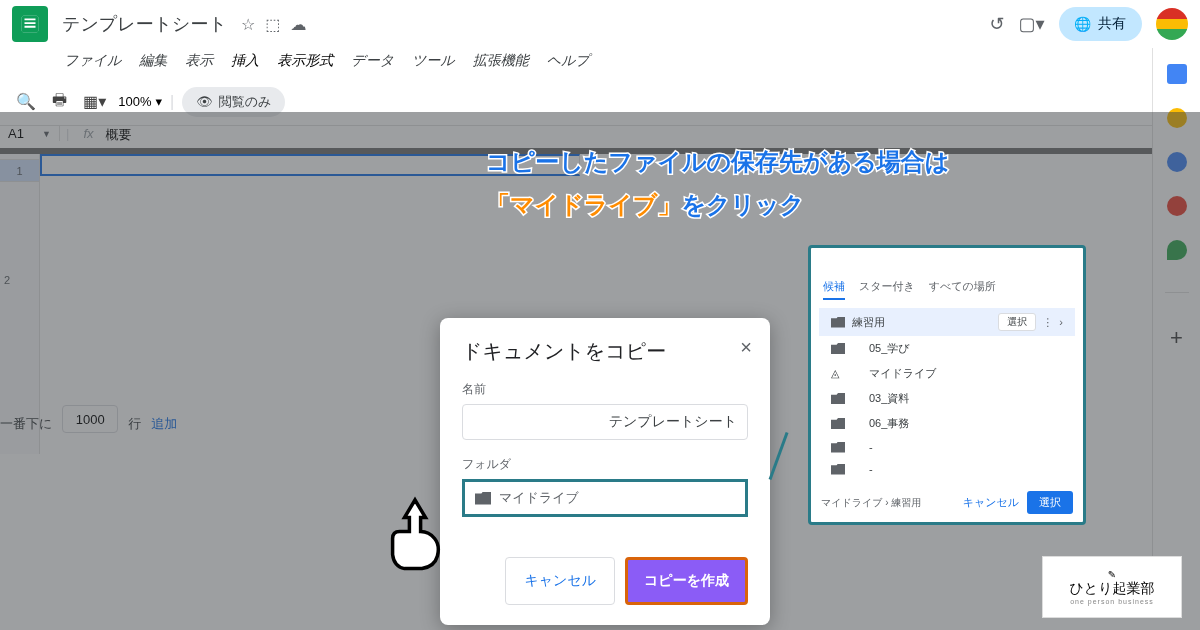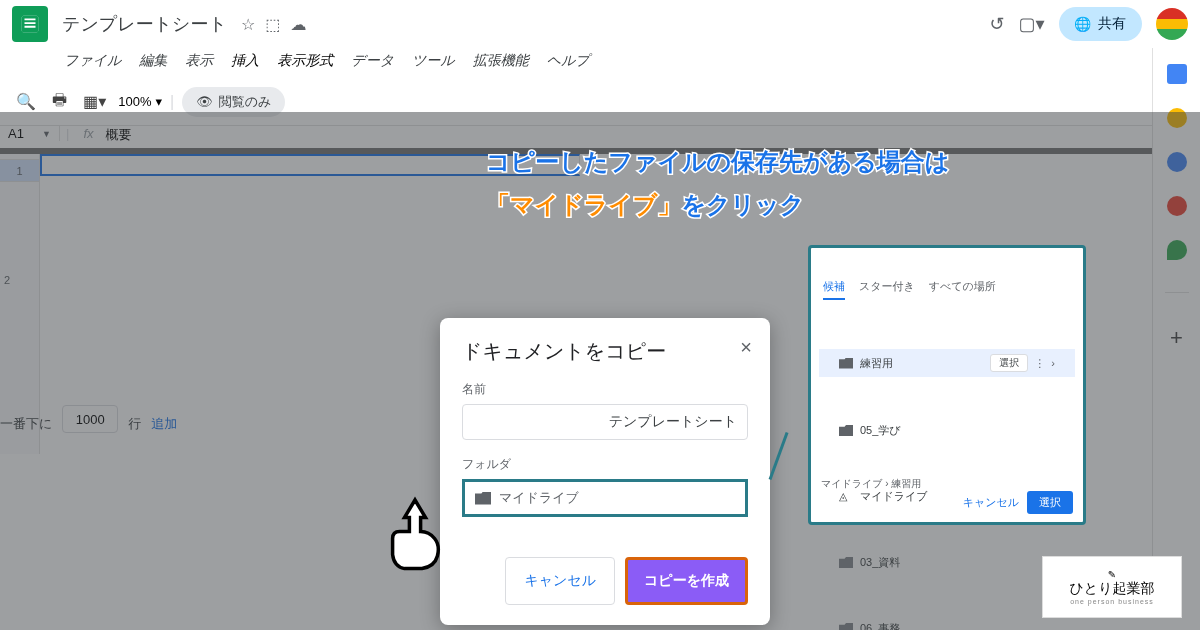--- a/index.html
+++ b/index.html
@@ -56,25 +56,25 @@
   .dinput{width:100%;height:36px;border:1px solid #dadce0;border-radius:4px;padding:0 10px;font-size:14px;margin-top:6px;text-align:right;color:#3c4043;}
   .folder-row{border:3px solid #2a7b88;margin-top:6px;padding:7px 10px;display:flex;align-items:center;gap:8px;font-size:13px;color:#5f6368;cursor:pointer;}
   .dbtns{display:flex;justify-content:flex-end;gap:10px;margin-top:40px;}
   .btn-cancel{background:#fff;border:1px solid #dadce0;border-radius:4px;padding:8px 18px;font-size:14px;color:#1a73e8;cursor:pointer;}
   .btn-primary{background:#8b5cf6;border:3px solid #d9640a;color:#fff;border-radius:4px;padding:12px 16px;font-size:14px;font-weight:bold;cursor:pointer;}
 
   .picker{position:absolute;left:808px;top:245px;width:278px;height:280px;background:#fff;border:3px solid #2a7b88;border-radius:4px;font-size:11px;}
   .picker-tabs{display:flex;gap:14px;padding:8px 12px 6px;color:#5f6368;margin-top:23px;}
   .picker-tabs .active{color:#1a73e8;border-bottom:2px solid #1a73e8;padding-bottom:4px;}
   .picker-list{padding:2px 8px;}
-  .prow{display:flex;align-items:center;gap:7px;padding:5px 20px;color:#3c4043;margin-top:41px;}
+  .prow{display:flex;align-items:center;gap:24px;padding:5px 12px;color:#3c4043;}
   .prow.sel{background:#e8f0fe;justify-content:space-between;}
   .prow.sel .pleft{display:flex;align-items:center;gap:7px;}
   .sel-badge{background:#fff;border:1px solid #dadce0;border-radius:3px;padding:1px 8px;font-size:10px;}
-  .picker-footer{position:absolute;bottom:8px;left:10px;right:10px;display:flex;flex-direction:column;}
+  .picker-footer{position:absolute;bottom:8px;left:10px;right:10px;display:flex;align-items:center;}
   .breadcrumb{color:#5f6368;font-size:10px;}
   .pf-right{margin-left:auto;display:flex;gap:8px;align-items:center;}
   .pf-cancel{color:#1a73e8;font-size:11px;cursor:pointer;}
   .pf-select{background:#1a73e8;color:#fff;border:none;border-radius:3px;padding:4px 12px;font-size:11px;cursor:pointer;}
 
   .annot{position:absolute;left:470px;top:140px;font-size:24px;font-weight:bold;color:#1a73e8;-webkit-text-stroke:3px #fff;paint-order:stroke fill;line-height:1.8;margin-left:16px;}
   .annot .orange{color:#ff8c00;}
   .connector{position:absolute;left:770px;top:478px;width:50px;height:3px;background:#2a7b88;transform:rotate(-70deg);transform-origin:left center;}
 
   .hand{position:absolute;left:380px;top:490px;width:70px;height:90px;}

